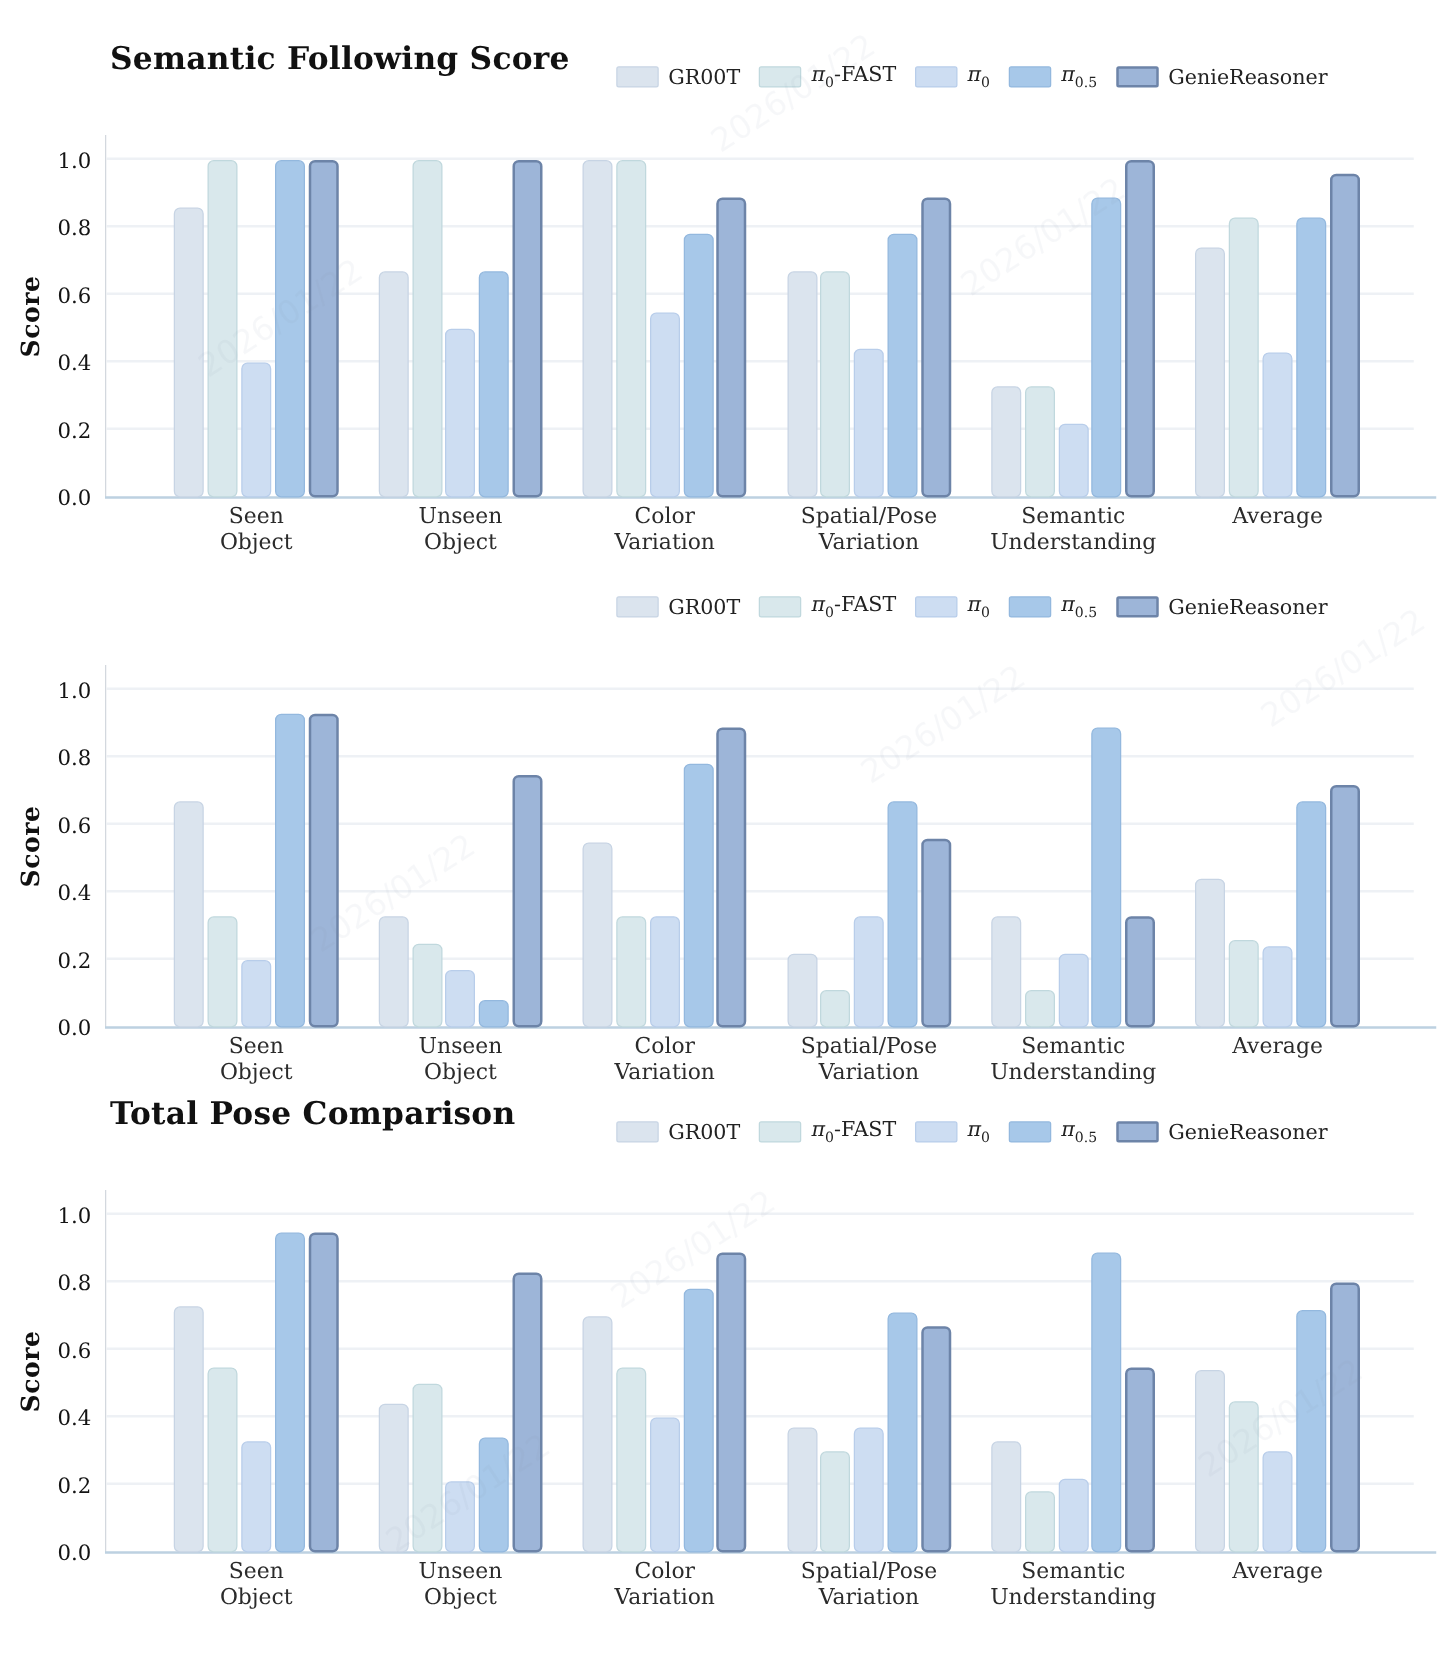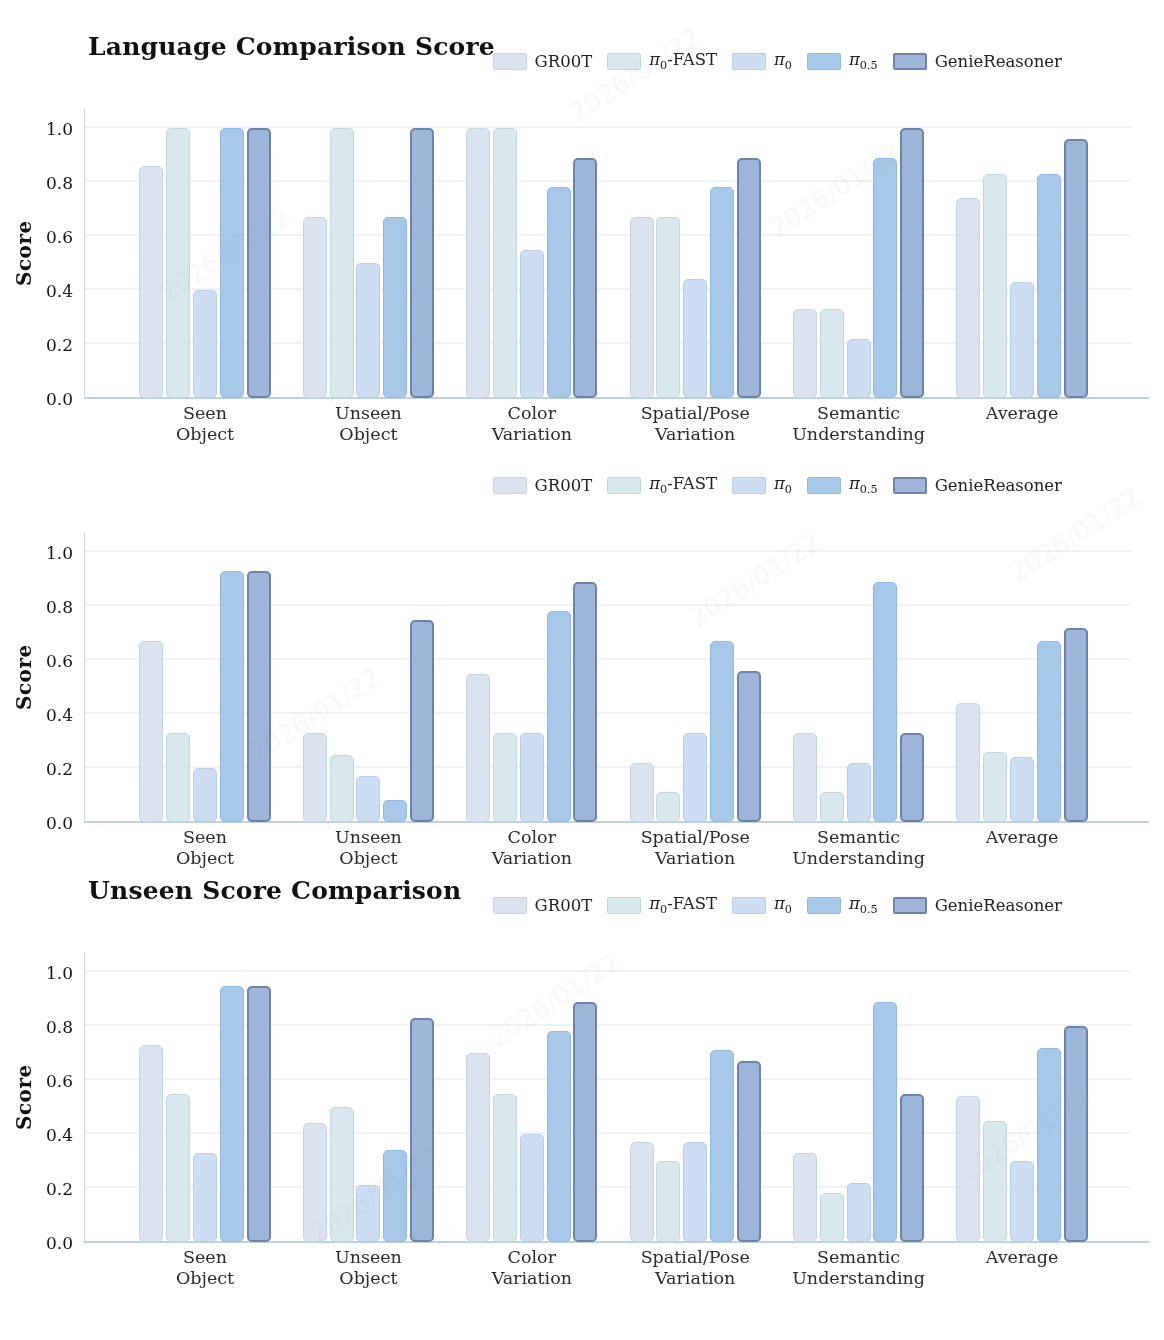--- a/index.html
+++ b/index.html
@@ -43,21 +43,21 @@
     position:absolute;font-size:26px;color:#7e8da3;opacity:.06;
     transform:rotate(-33deg);pointer-events:none;font-family:"DejaVu Sans","Liberation Sans",sans-serif;
   }
   sub{font-size:.68em;}
   .pi{font-style:italic;}
 </style>
 </head>
 <body>
 
 <section class="chart-block" style="top:20px">
-  <h2 class="chart-title">Language Comparison Score</h2>
+  <h2 class="chart-title">Semantic Following Score</h2>
   <div class="legend">
       <span class="legend-item">
         <span class="legend-swatch" style="background: rgb(219, 228, 238); border: 1.5px solid rgb(199, 212, 228);"></span>
         <span>GR00T</span>
       </span>
       <span class="legend-item">
         <span class="legend-swatch" style="background: rgb(217, 232, 236); border: 1.5px solid rgb(192, 216, 221);"></span>
         <span><span class="pi">π</span><sub>0</sub>-FAST</span>
       </span>
       <span class="legend-item">
@@ -206,21 +206,21 @@
       <div class="bar" style="left: 871.4px; width: 24px; height: 118.8px; background: rgb(219, 228, 238); border-width: 1.5px; border-color: rgb(199, 212, 228);"></div>
       <div class="bar" style="left: 898.2px; width: 24px; height: 70.2px; background: rgb(217, 232, 236); border-width: 1.5px; border-color: rgb(192, 216, 221);"></div>
       <div class="bar" style="left: 925px; width: 24px; height: 64.8px; background: rgb(205, 221, 242); border-width: 1.5px; border-color: rgb(184, 205, 234);"></div>
       <div class="bar" style="left: 951.8px; width: 24px; height: 180.9px; background: rgb(167, 200, 233); border-width: 1.5px; border-color: rgb(147, 184, 222);"></div>
       <div class="bar" style="left: 978.6px; width: 24px; height: 194.4px; background: rgb(157, 181, 216); border-width: 2px; border-color: rgb(109, 132, 168);"></div>
       <div class="xlabel" style="left: 851px;">Average</div>
     </div>
 </section>
 
 <section class="chart-block" style="top:864px">
-  <h2 class="chart-title">Unseen Score Comparison</h2>
+  <h2 class="chart-title">Total Pose Comparison</h2>
   <div class="legend">
       <span class="legend-item">
         <span class="legend-swatch" style="background: rgb(219, 228, 238); border: 1.5px solid rgb(199, 212, 228);"></span>
         <span>GR00T</span>
       </span>
       <span class="legend-item">
         <span class="legend-swatch" style="background: rgb(217, 232, 236); border: 1.5px solid rgb(192, 216, 221);"></span>
         <span><span class="pi">π</span><sub>0</sub>-FAST</span>
       </span>
       <span class="legend-item">

